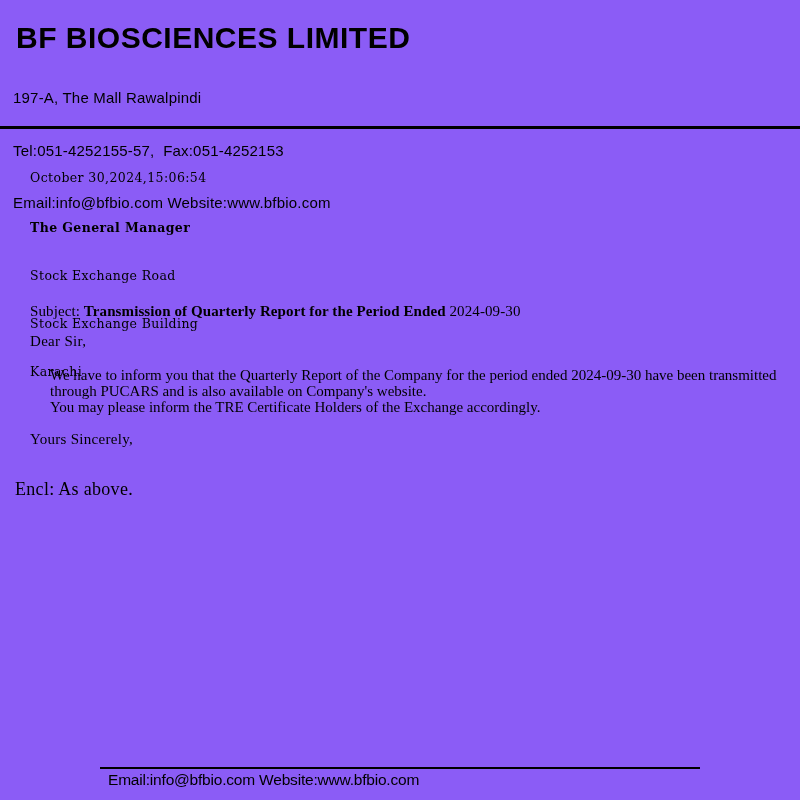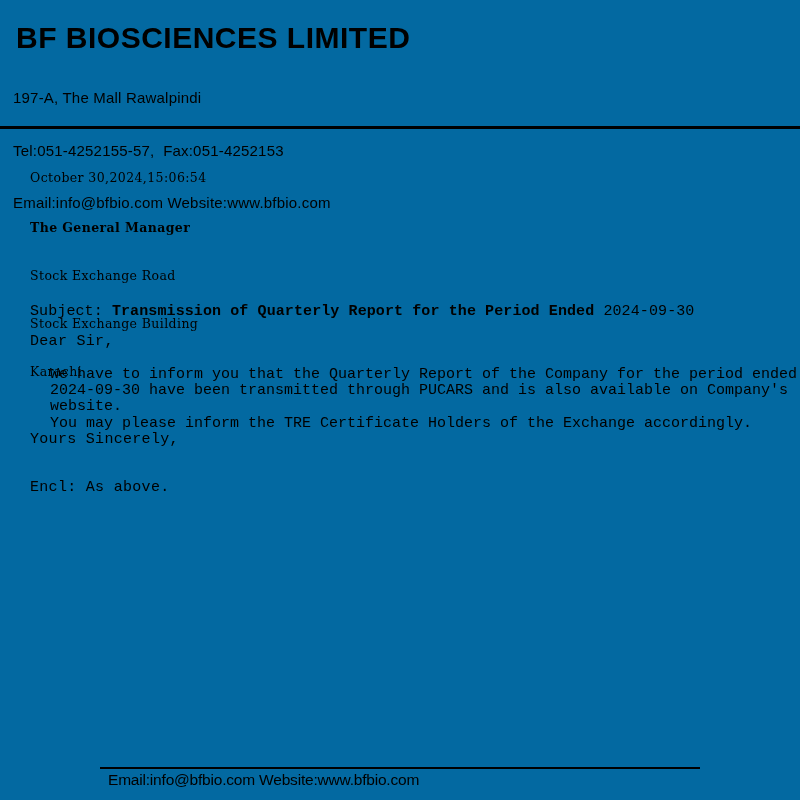--- a/index.html
+++ b/index.html
@@ -1,26 +1,26 @@
 <!DOCTYPE html>
 <html><head>
 <meta charset="utf-8">
 <style>
   * { margin: 0; padding: 0; box-sizing: border-box; }
   html, body { background: #ffffff; }
   .page {
     position: relative;
     width: 800px;
     height: 800px;
-    background: #0369a1;
+    background: #8b5cf6;
     color: #000;
     font-family: "Liberation Serif", serif;
     overflow: hidden;
   }
-  .abs { position: absolute; font-family: Liberation Mono, monospace; }
+  .abs { position: absolute; }
 
   
   .company-name {
     left: 16px; top: 21px;
     font-family: "Liberation Sans", sans-serif;
     font-weight: bold;
     font-size: 30px;
     letter-spacing: 0.5px;
     white-space: pre;
   }
@@ -75,22 +75,22 @@
     line-height: 16.2px;
     letter-spacing: 0px;
     margin-left: 20px;
   }
   .closing {
     left: 30px; top: 431px;
     font-size: 15px;
     letter-spacing: 0.3px;
   }
   .enclosure {
-    left: 30px; top: 479px;
-    font-size: 15px;
+    left: 15px; top: 479px;
+    font-size: 18px;
     letter-spacing: 0.3px;
   }
 
   
   .rule-bottom {
     left: 100px; top: 767px;
     width: 600px; height: 2px;
     background: #000;
   }
   .footer-line {

